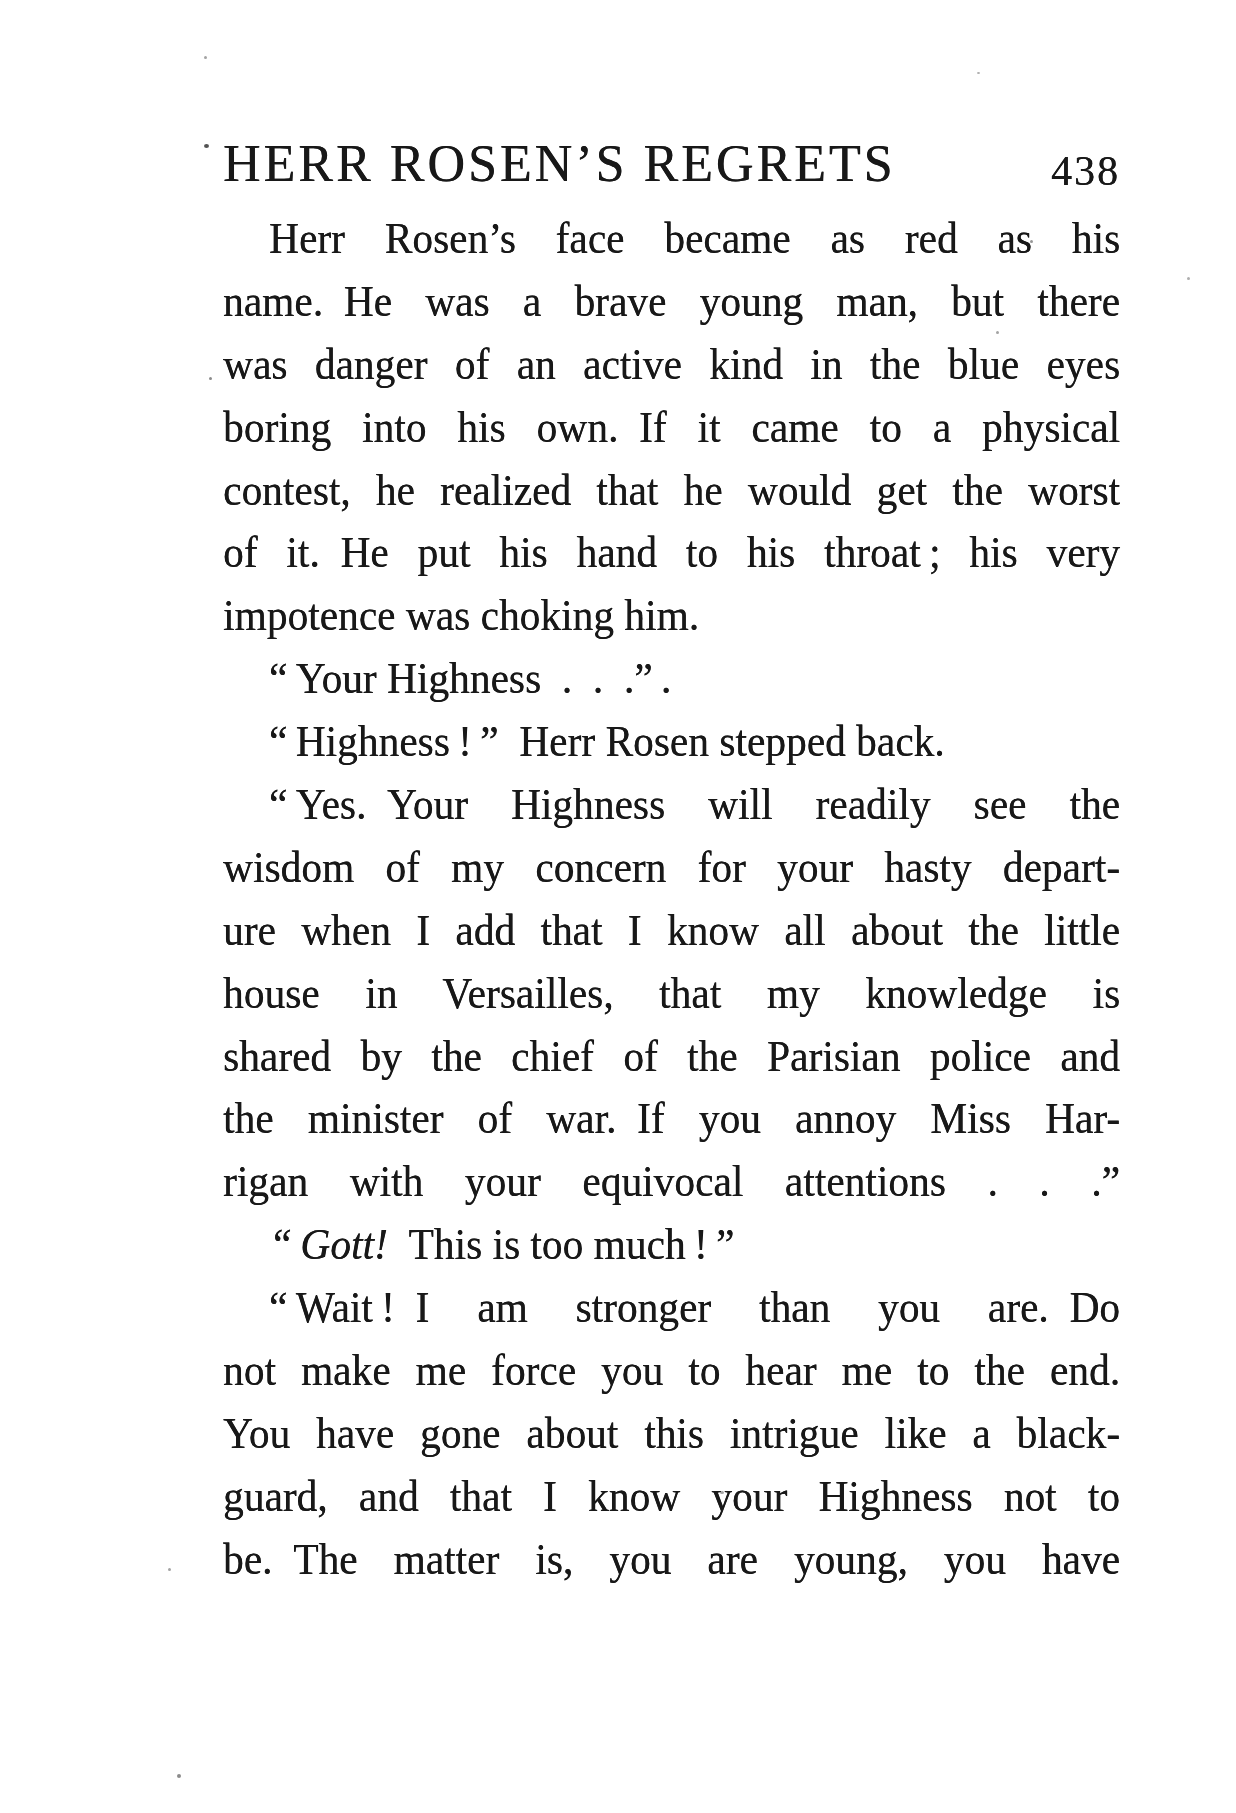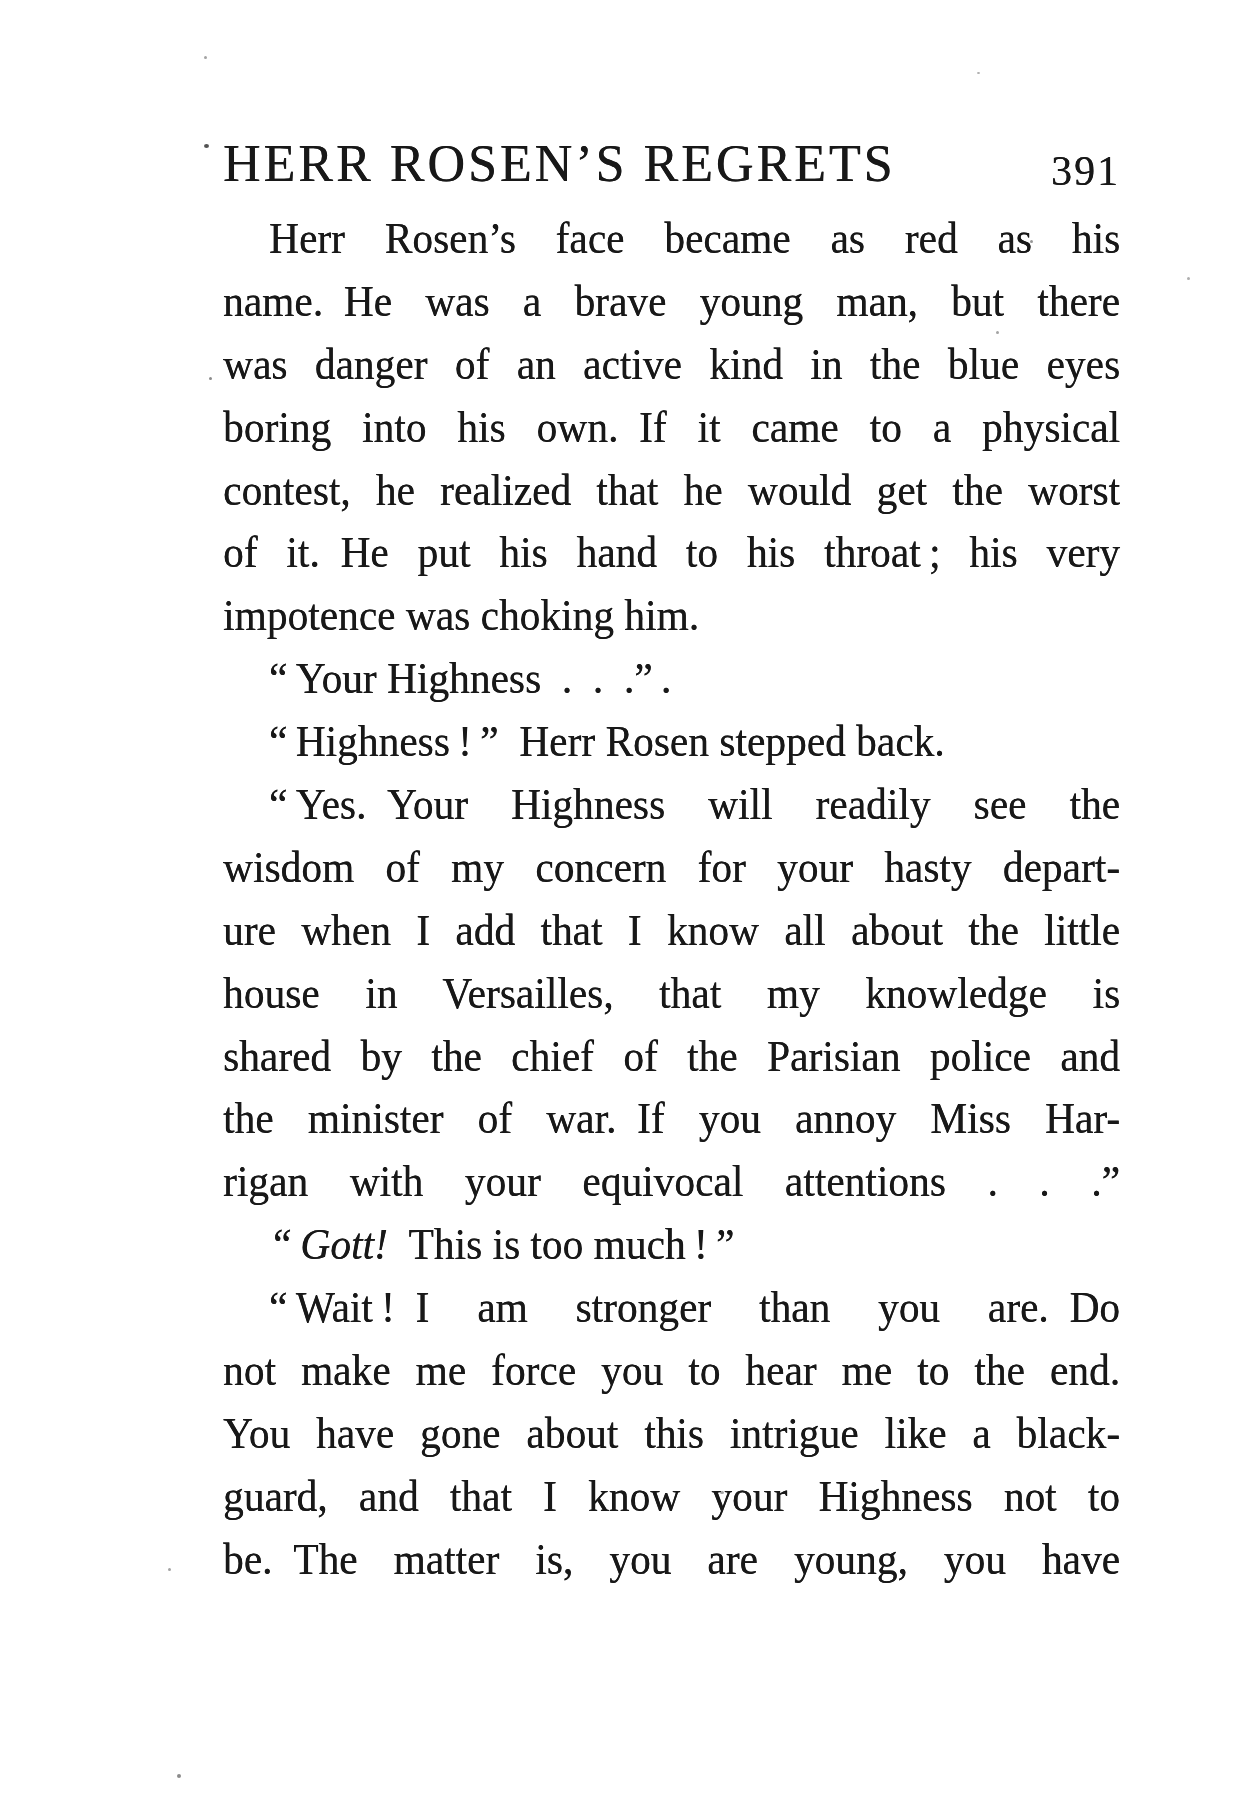--- a/index.html
+++ b/index.html
@@ -49,21 +49,21 @@
   
   .speck{position:absolute;background:#181818;border-radius:50%;}
 </style>
 </head>
 <body>
 
 <div class="page" style="color: rgb(24, 24, 24); background: rgb(255, 255, 255);">
 
   <div class="header-row">
     <div class="running-title">HERR ROSEN’S REGRETS</div>
-    <div class="page-number">391</div>
+    <div class="page-number">438</div>
   </div>
 
   <div class="body-lines">
       <div class="line j indent"><span>Herr Rosen’s face became as red as his</span></div>
       <div class="line j"><span>name. He was a brave young man, but there</span></div>
       <div class="line j"><span>was danger of an active kind in the blue eyes</span></div>
       <div class="line j"><span>boring into his own. If it came to a physical</span></div>
       <div class="line j"><span>contest, he realized that he would get the worst</span></div>
       <div class="line j"><span>of it. He put his hand to his throat ; his very</span></div>
       <div class="line plain"><span>impotence was choking him.</span></div>

